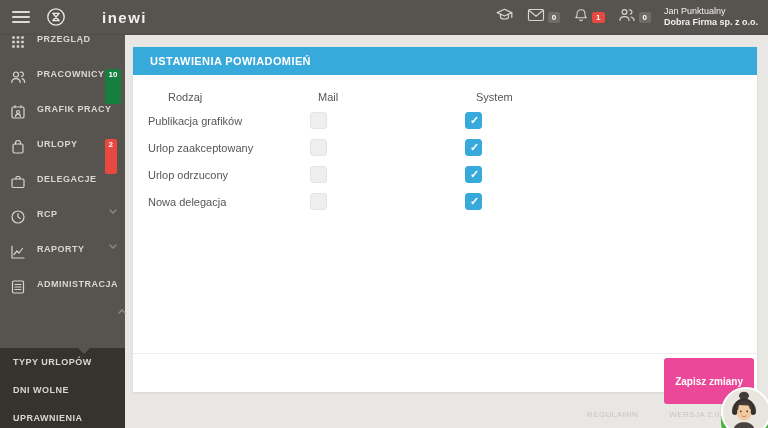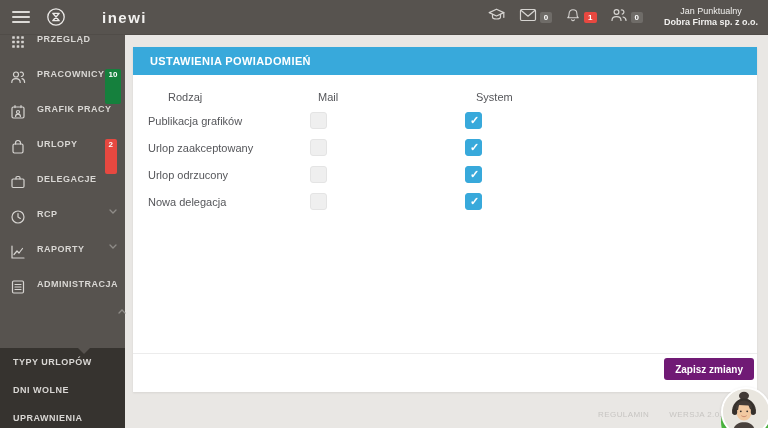--- a/index.html
+++ b/index.html
@@ -19,21 +19,21 @@
   .logo { display:flex; align-items:center; margin-left:16px; cursor:pointer;gap:30px; }
   .logo svg { display:block; }
   .logo-text { color:#f2f1ef; font-size:15px; font-weight:700; letter-spacing:1.5px; margin-left:6px; }
   .tb-right { margin-left:auto; display:flex; align-items:center; gap:13px; padding-right:10px; }
   .tb-group { display:flex; align-items:center; gap:3px; cursor:pointer; }
   .tb-badge {
     font-size:8px; font-weight:700; color:#fff; background:#6f6c68;
     border-radius:2px; padding:1px 4px; line-height:9px;
   }
   .tb-badge.red { background:#e74840; }
-  .user-info { text-align:center; color:#f1f0ee; line-height:11px; margin-left:8px; cursor:pointer; }
+  .user-info { text-align:left; color:#f1f0ee; line-height:11px; cursor:pointer; }
   .user-name { font-size:9px; font-weight:400; }
   .user-company { font-size:9px; font-weight:700; }
 
   
   .sidebar { position:absolute; top:34px; left:0; width:125px; bottom:0; background:#57534f; z-index:5; }
   .sb-item { height:35px; display:flex; padding:0 8px 0 10px; cursor:pointer; }
   .sb-icon { width:16px; height:16px; margin-right:11px; display:flex; flex:none; }
   .sb-label { font-size:9px; font-weight:700; letter-spacing:.5px; color:#d9d7d4; flex:1; white-space:nowrap; }
   .sb-badge { font-size:8px; font-weight:700; color:#fff; background:#15803d; border-radius:2px; padding:1px 4px; }
   .sb-badge.red { background:#e74840; }
@@ -78,28 +78,28 @@
   .cb.checked { background:#38a9db; border-color:#38a9db; }
   .cb.checked::after {
     content:"✓"; color:#fff; font-size:11px; font-weight:700;
     position:absolute; top:1px; left:4px;
   }
   .panel-footer {
     position:absolute; left:0; right:0; bottom:0; height:38px;
     border-top:1px solid #ececec;
   }
   .save-btn {
-    position:absolute; right:3px; top:4px; height:22px; padding:0 11px;
-    background:#701a75; border:none; border-radius:3px; color:#fff;
+    position:absolute; right:3px; top:4px; height:46px; padding:0 11px;
+    background:#ec4899; border:none; border-radius:3px; color:#fff;
     font-family:"Liberation Sans", sans-serif; font-size:10px; font-weight:700; cursor:pointer;
   }
 
   
   .page-footer {
-    position:absolute; right:41px; bottom:9px; display:flex; gap:20px;
+    position:absolute; right:41px; bottom:9px; display:flex; gap:31px;
     font-size:8px; letter-spacing:.4px; color:#c7c5c2; text-transform:uppercase;
   }
   .page-footer .link { cursor:pointer; }
 
   
   .chat-green {
     position:absolute; left:721px; top:396px; width:52px; height:52px;
     border-radius:50%; background:#4cb93f; z-index:7;
   }
   .chat-avatar {

